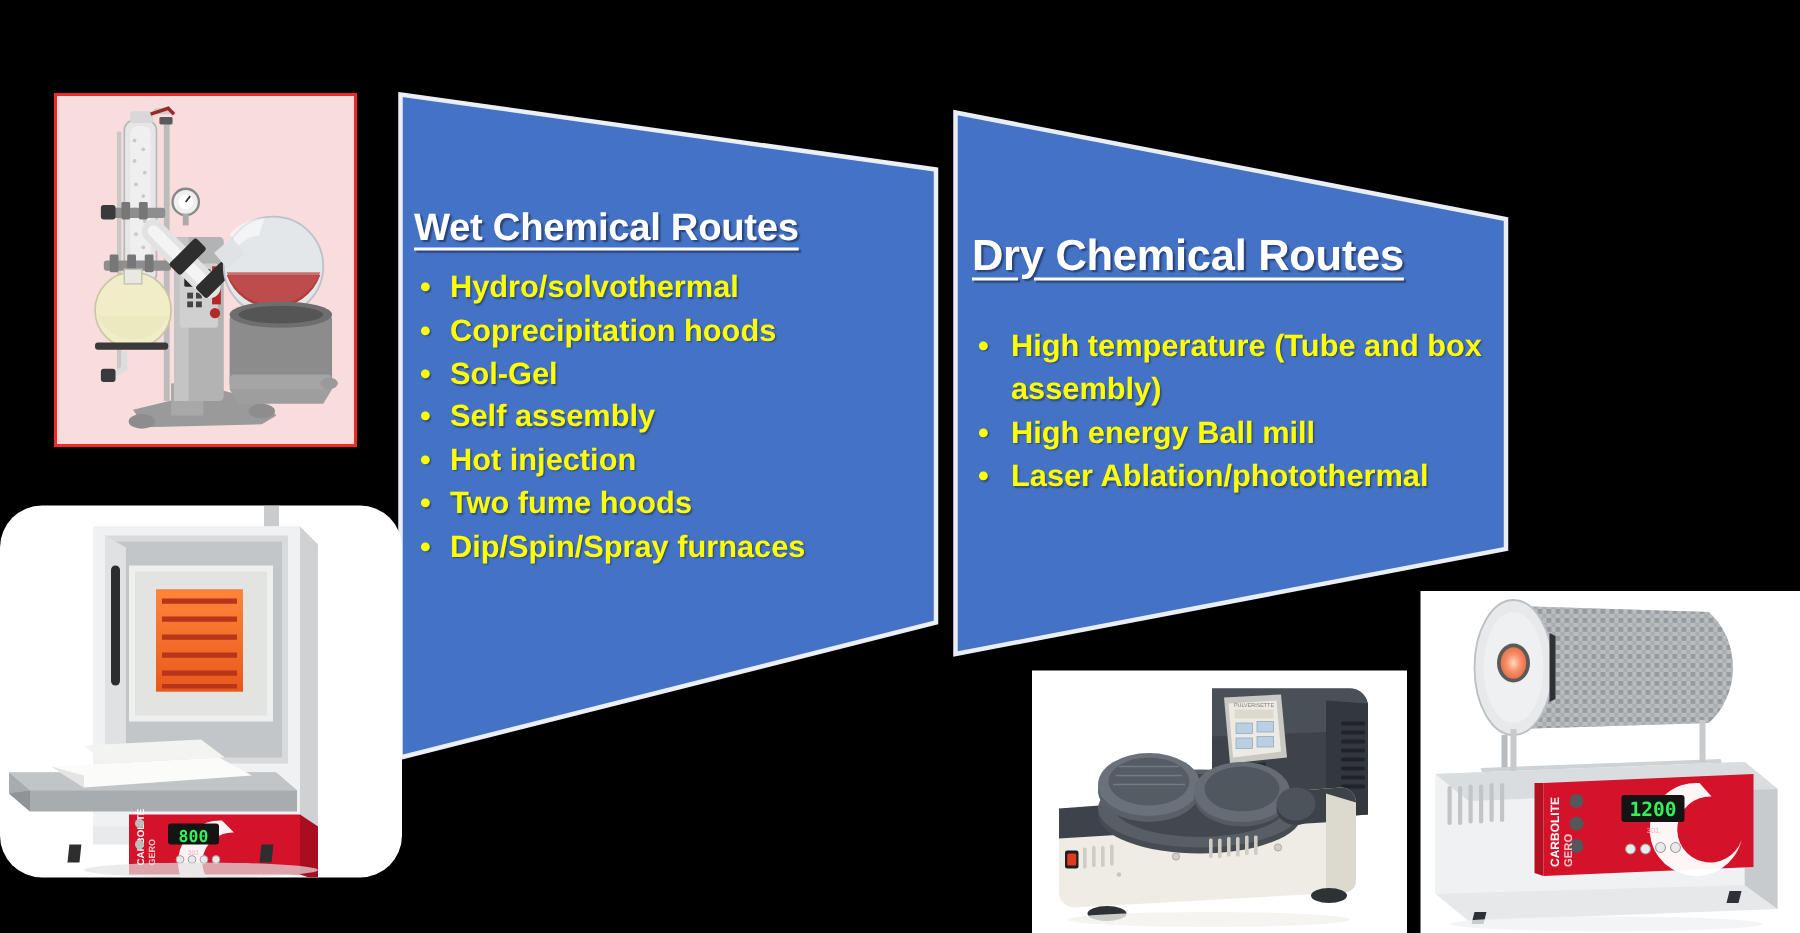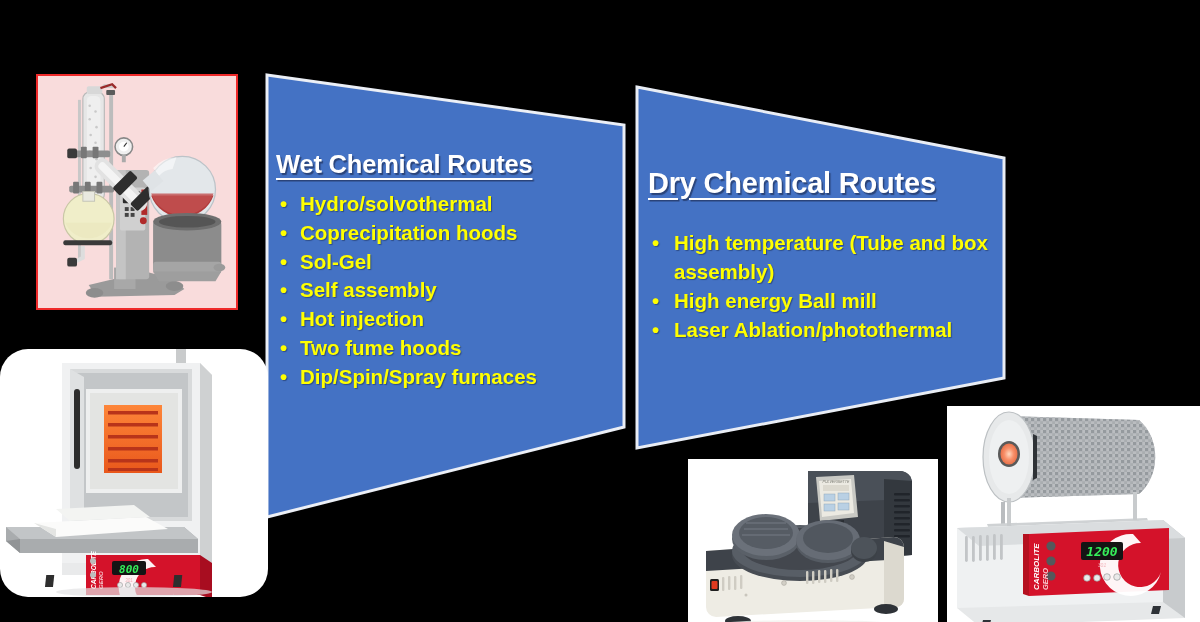--- a/index.html
+++ b/index.html
@@ -1,18 +1,18 @@
 <!DOCTYPE html>
 <html><head>
 <meta charset="utf-8">
 <style>
   html,body{margin:0;padding:0;background:#000;}
   body{width:1200px;height:622px;overflow:hidden;position:relative;
        font-family:"Liberation Sans", sans-serif;}
-  .stage{position:absolute;left:0;top:12px;width:1200px;height:606px;background:#000;}
+  .stage{position:absolute;left:0;top:0;width:1200px;height:606px;background:#000;}
 
   
   .panel{position:absolute;}
   .panel .shape{position:absolute;left:0;top:0;width:100%;height:100%;}
   .panel .content{position:absolute;left:0;top:0;width:100%;height:100%;}
 
   .panel-title{
     position:absolute;color:#ffffff;font-weight:bold;
     text-decoration:underline;text-underline-offset:5px;
     text-shadow:1.5px 1.5px 1px rgba(20,30,60,.55);
@@ -32,21 +32,21 @@
   #wet-panel .bullets{left:22px;top:126px;width:300px;}
   #wet-panel .bullets li{font-size:20.5px;line-height:28.8px;padding-left:20px;}
 
   
   #dry-panel .panel-title{left:20px;top:68px;font-size:29px;margin-top:23px;}
   #dry-panel .bullets{left:24px;top:152px;width:340px;}
   #dry-panel .bullets li{font-size:20.5px;line-height:29px;padding-left:22px;}
 
   
   .photo{position:absolute;overflow:hidden;}
-  .photo-white{background:#ffffff;font-style:italic;}
+  .photo-white{background:#ffffff;}
 
   
   #rotovap-frame{left:28px;top:56px;width:218px;height:248px;background:#000;}
   #rotovap-inner{position:absolute;left:8px;top:6px;width:202px;height:236px;
                  background:#f9dcdc;border:2.5px solid #ef2a2a;box-sizing:border-box;}
 
   
   svg{display:block;}
 </style>
 </head>

